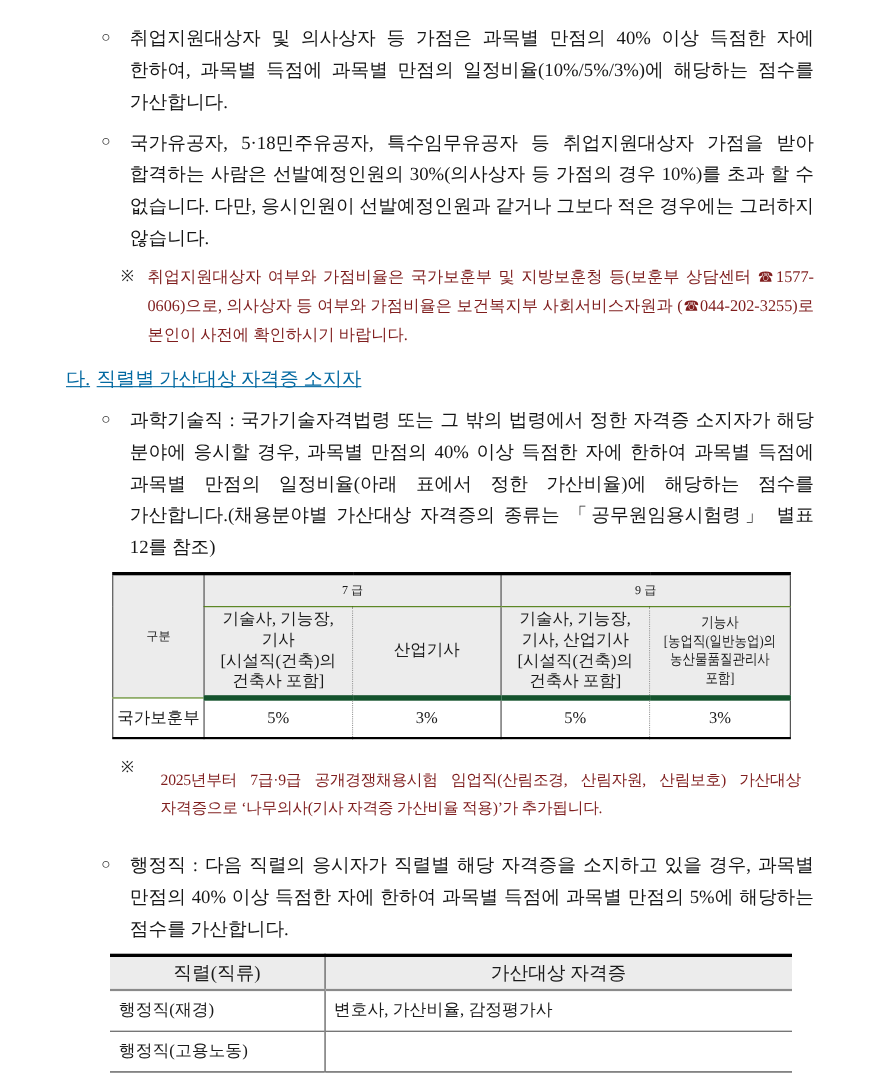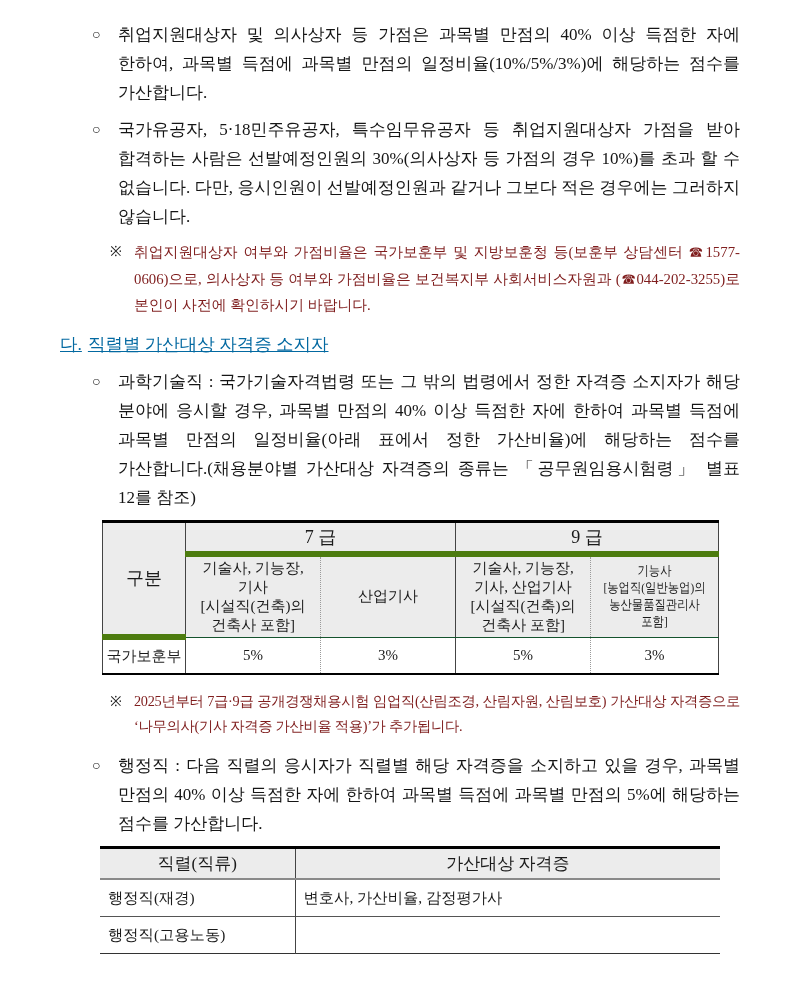--- a/index.html
+++ b/index.html
@@ -19,22 +19,22 @@
 
   
   .heading{margin:12px 0 10px 0;font-size:17.5px;line-height:26px;color:#0369a1;text-decoration:underline;}
   .heading .hnum{margin-right:6px;}
 
   
   table{border-collapse:collapse;table-layout:fixed;}
   .t1{width:616px;margin:4px 0 14px 42px;border-top:3px solid #000;border-bottom:2px solid #000;border-left:1px solid #444;border-right:1px solid #444;}
   .t1 th,.t1 td{font-weight:normal;text-align:center;vertical-align:middle;padding:2px 2px;font-size:15px;color:#1a1a1a;}
   .t1 .hdr{background:#ececec;}
-  .t1 .grow th{height:24px;border-bottom:6px solid #4d7c0f;font-size:18px;}
-  .t1 .srow th{height:74px;line-height:19px;white-space:pre-line;border-bottom:1px solid #14532d;}
+  .t1 .grow th{height:24px;border-bottom:1px solid #4d7c0f;font-size:11px;}
+  .t1 .srow th{height:74px;line-height:19px;white-space:pre-line;border-bottom:5px solid #14532d;}
   .t1 .vrow td{height:29px;font-size:15px;}
   .vsolid{border-left:1px solid #444;}
   .vdot{border-left:1px dotted #9a9a9a;}
   .cell-squeeze{display:inline-block;font-size:13.5px;line-height:17px;white-space:pre-line;transform:scaleX(0.84);transform-origin:50% 50%;}
 
   
   .t2{width:620px;margin:4px 0 0 40px;border-top:3px solid #000;border-bottom:1px solid #333;}
   .t2 th{background:#ececec;font-weight:normal;font-size:17px;height:27px;text-align:center;vertical-align:middle;border-bottom:2.5px solid #8a8a8a;color:#1a1a1a;padding:1px 4px;}
   .t2 td{font-size:15.3px;height:34px;vertical-align:middle;border-top:1px solid #555;color:#1a1a1a;padding:1px 4px 1px 8px;text-align:left;white-space:nowrap;overflow:visible;}
   .t2 .c2{border-left:1px solid #444;}
@@ -102,21 +102,21 @@
       <td class="vsolid">5%</td>
       <td class="vdot">3%</td>
       <td class="vsolid">5%</td>
       <td class="vdot">3%</td>
     </tr>
   </tbody>
     </table>
 
   <div class="note gothic">
     <span class="marker">※</span>
-    <p class="ntext" style="margin:0">2025년부터 7급·9급 공개경쟁채용시험 임업직(산림조경, 산림자원, 산림보호) 가산대상 자격증으로 ‘나무의사(기사 자격증 가산비율 적용)’가 추가됩니다.</p>
+    <p class="ntext" style="margin:12px">2025년부터 7급·9급 공개경쟁채용시험 임업직(산림조경, 산림자원, 산림보호) 가산대상 자격증으로 ‘나무의사(기사 자격증 가산비율 적용)’가 추가됩니다.</p>
   </div>
 
   <div class="bullet">
     <span class="marker">○</span>
     <p class="btext" style="margin:0">행정직 : 다음 직렬의 응시자가 직렬별 해당 자격증을 소지하고 있을 경우, 과목별 만점의 40% 이상 득점한 자에 한하여 과목별 득점에 과목별 만점의 5%에 해당하는 점수를 가산합니다.</p>
   </div>
 
   <table class="t2">
     <colgroup>
       <col style="width:195px">

